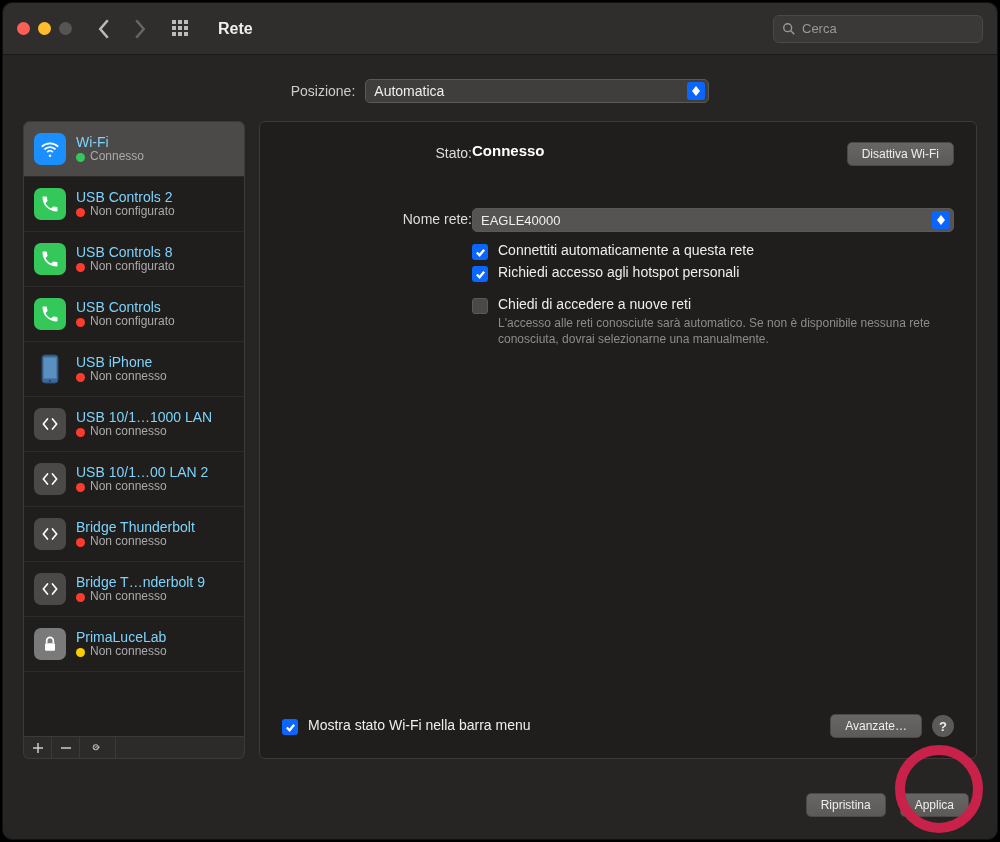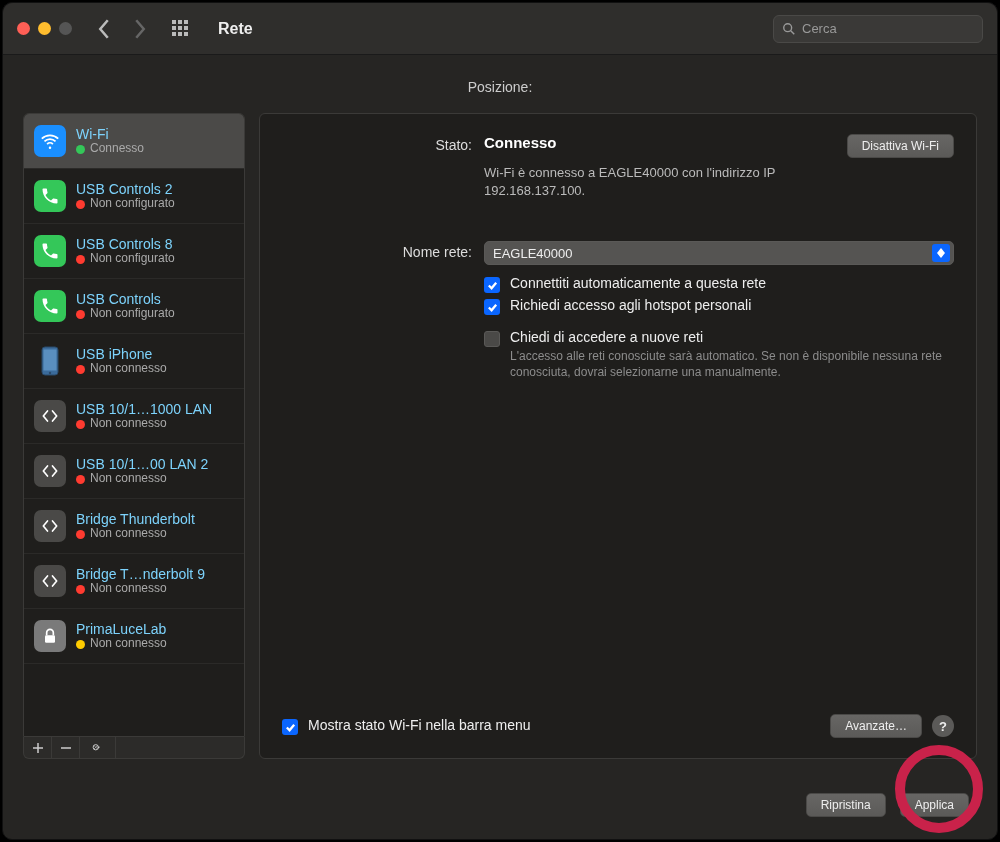--- a/index.html
+++ b/index.html
@@ -159,21 +159,20 @@
     background: #1f1e1c;
     border: 1px solid #3b3a38;
     border-radius: 6px;
     padding: 20px 22px;
     display: flex;
     flex-direction: column;
     position: relative;
   }
   .row {
     display: flex;
-    gap: 12px;
     margin-bottom: 6px;
   }
   .row-label {
     width: 190px;
     text-align: right;
     font-size: 14px;
     color: #ddd;
     padding-top: 3px;
   }
   .row-val { flex: 1; }
@@ -269,20 +268,31 @@
       <svg viewBox="0 0 16 16">
           <circle cx="6.5" cy="6.5" r="4.5" stroke="#999" stroke-width="1.6" fill="none"></circle>
           <line x1="10" y1="10" x2="14" y2="14" stroke="#999" stroke-width="1.6"></line>
         </svg>
       <span>Cerca</span>
     </div>
   </div>
 
   <div class="location-row">
     <span>Posizione:</span>
+    <div class="select wide">
+      <span>Automatica</span>
+      <div class="select-caps">
+        <svg viewBox="0 0 8 5">
+            <path d="M0 5 L4 0 L8 5 Z"></path>
+          </svg>
+        <svg viewBox="0 0 8 5">
+            <path d="M0 0 L4 5 L8 0 Z"></path>
+          </svg>
+      </div>
+    </div>
   </div>
 
   <div class="content">
 
     <div class="sidebar">
       <div class="svc-list" id="svc-list">
           <div class="svc selected">
             <div class="svc-icon blue">
               <svg viewBox="0 0 24 24">
                 <path d="M12 18.5a1.5 1.5 0 100 3 1.5 1.5 0 000-3zm-4.2-3.6a6 6 0 018.4 0l-1.5 1.5a3.9 3.9 0 00-5.4 0zM4.6 11.7a10.5 10.5 0 0114.8 0l-1.5 1.5a8.4 8.4 0 00-11.8 0zM1.4 8.5a15 15 0 0121.2 0L21 10a12.9 12.9 0 00-18.1 0z"></path>
@@ -420,21 +430,20 @@
     <div class="main">
       <div class="row">
         <div class="row-label">Stato:</div>
         <div class="row-val">
           <div style="display:flex;align-items:flex-start;">
             <div style="flex:1;">
               <div class="status-val">Connesso</div>
             </div>
             <div class="btn">Disattiva Wi-Fi</div>
           </div>
-          <div class="subtext" style="max-width:340px;">Wi-Fi è connesso a EAGLE40000 con l'indirizzo IP 192.168.137.100.</div>
         </div>
       </div>
 
       <div class="row" style="margin-top:36px;">
         <div class="row-label">Nome rete:</div>
         <div class="row-val">
           <div class="select full" style="background:#555452;">
             <span>EAGLE40000</span>
             <div class="select-caps">
               <svg viewBox="0 0 8 5">

